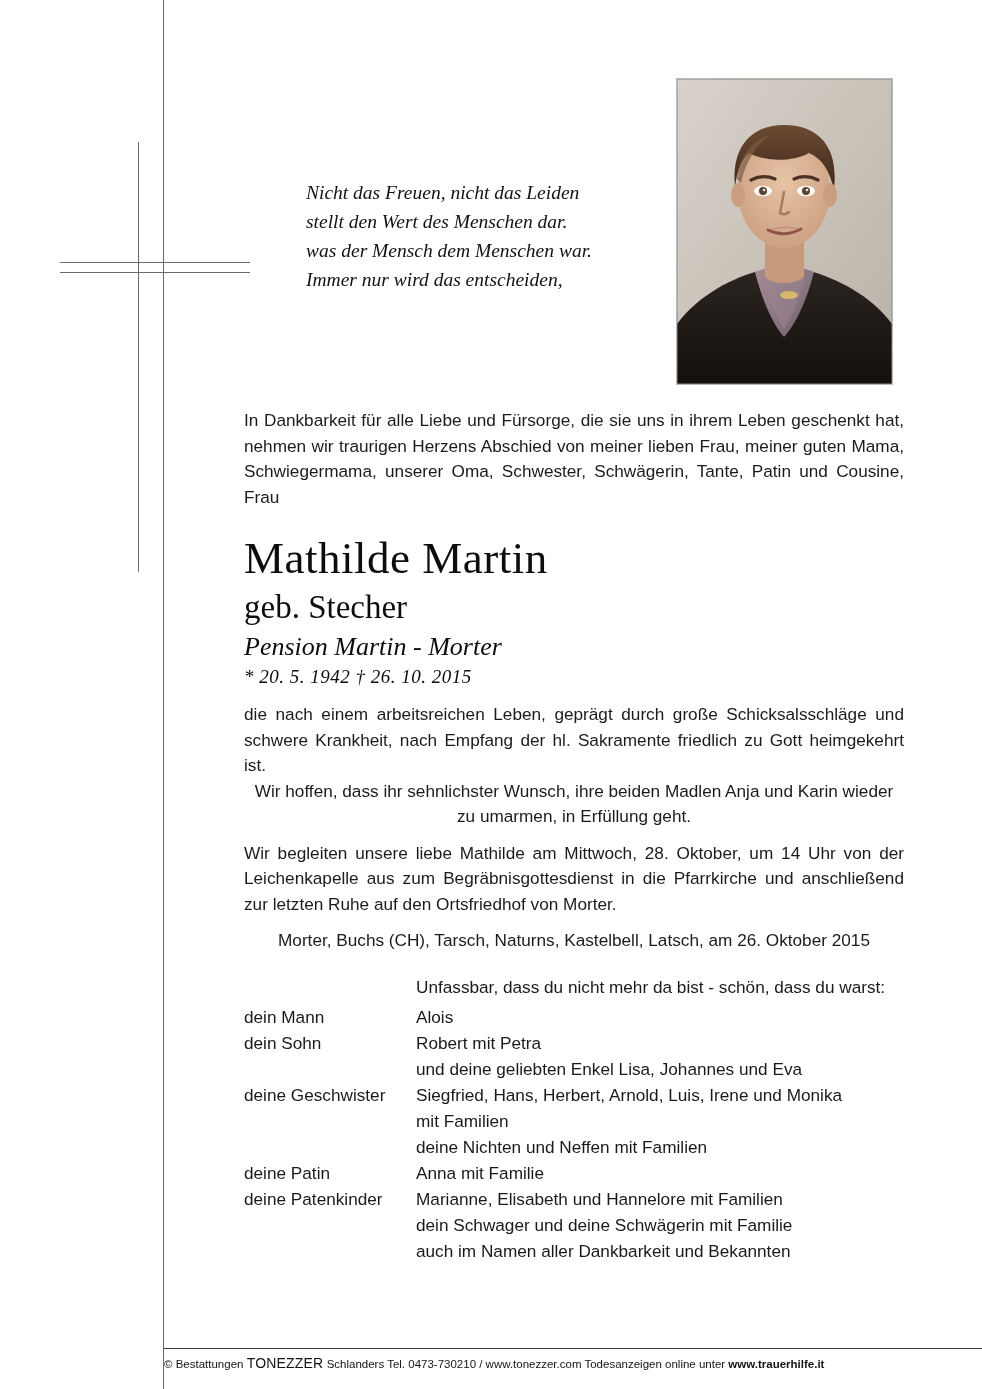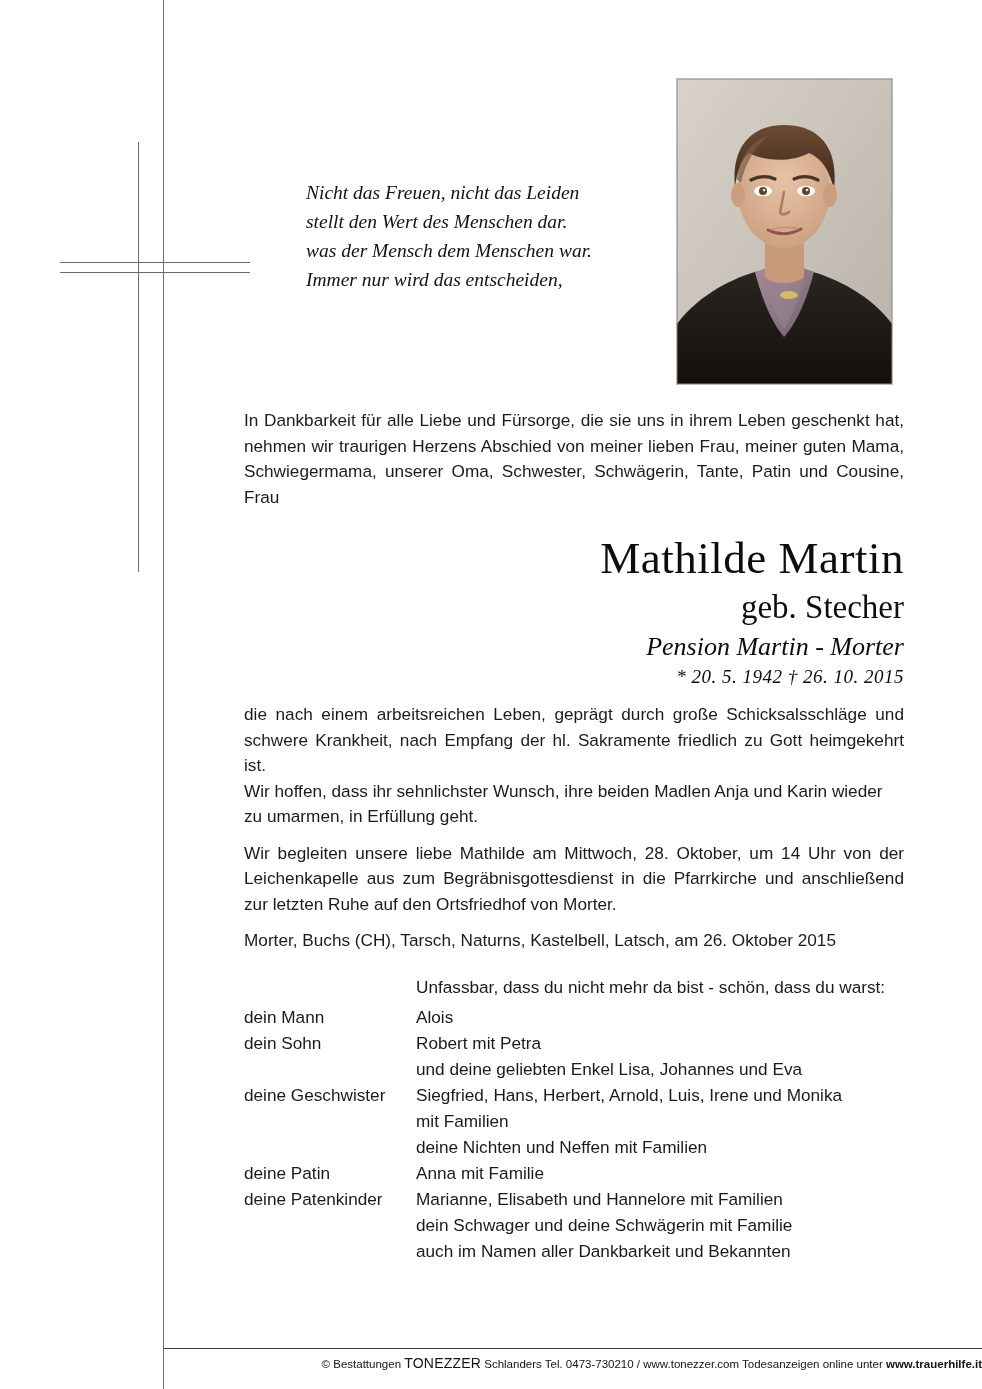--- a/index.html
+++ b/index.html
@@ -84,26 +84,26 @@
     top: 408px;
     width: 660px;
   }
   .para {
     font-size: 17.2px;
     line-height: 25.5px;
     text-align: justify;
     color: #1b1b1b;
     margin: 0 0 0 0;
   }
-  .para.nojust { text-align: left; }
+  .para.nojust { text-align: center; }
   .block-gap { height: 11px; }
 
   
   .nameblock {
-    text-align: right;
+    text-align: left;
     font-family: "Liberation Serif", serif;
     color: #0d0d0d;
     margin-top: 22px;
   }
   .name-main {
     font-size: 45px;
     letter-spacing: 0.5px;
     line-height: 52px;
   }
   .name-sub {
@@ -153,21 +153,21 @@
     top: 1348px;
     width: 818px;
     height: 1px;
     background: #3a3a3a;
   }
   .footer {
     position: absolute;
     left: 164px;
     top: 1355px;
     width: 818px;
-    text-align: right;
+    text-align: left;
     font-size: 11.5px;
     line-height: 16px;
     color: #141414;
   }
   .footer .brand { font-size: 14px; letter-spacing: 0.2px; }
   .footer .site { font-weight: bold; }
 </style>
 </head>
 <body>
 

